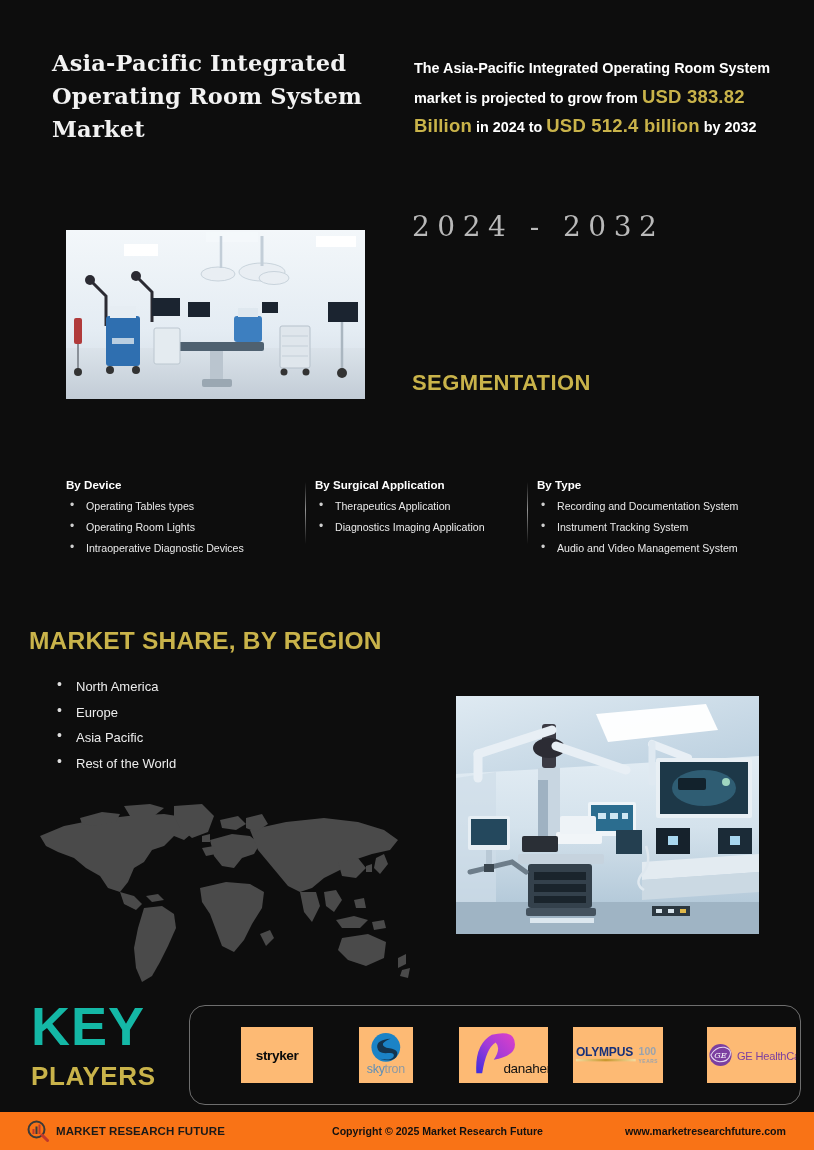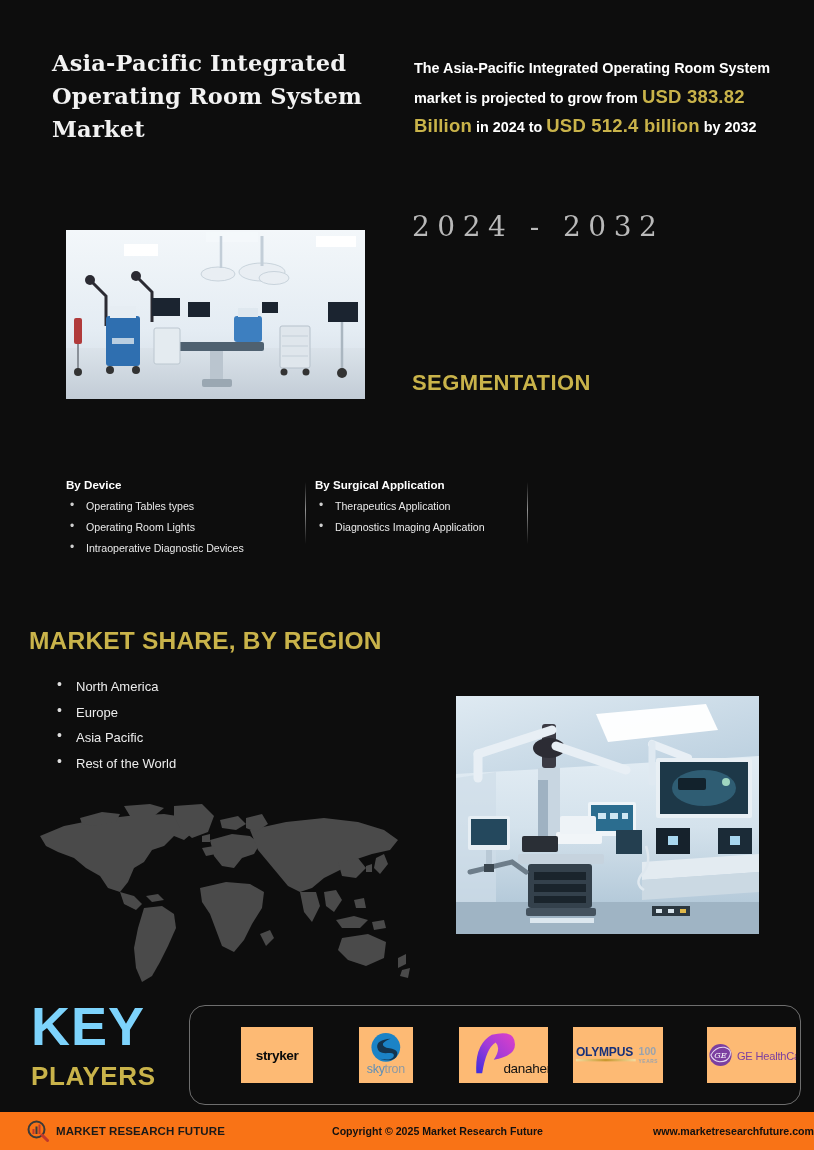--- a/index.html
+++ b/index.html
@@ -134,21 +134,21 @@
   .or-img2 {
     position: absolute; left: 456px; top: 696px;
     width: 303px; height: 238px;
     background: #b9cfdd; overflow: hidden;
   }
   .or-img2 svg { display: block; width: 100%; height: 100%; }
 
   
   .kp-key {
     position: absolute; left: 31px; top: 999px;
-    font-size: 54px; font-weight: bold; color: #7dd3fc;
+    font-size: 54px; font-weight: bold; color: #14b8a6;
     letter-spacing: 1px; line-height: 54px;
   }
   .kp-players {
     position: absolute; left: 31px; top: 1062px;
     font-size: 26px; font-weight: bold; color: #c9b34a;
     letter-spacing: .6px; line-height: 28px;
   }
   .kp-box {
     position: absolute; left: 189px; top: 1005px;
     width: 612px; height: 100px;
@@ -186,21 +186,21 @@
   }
   .footer-brand-text {
     font-size: 11.5px; font-weight: bold; color: #1a1a1a;
     letter-spacing: .1px;
   }
   .footer-copy {
     font-size: 10.6px; font-weight: bold; color: #111; flex: 0 0 auto; margin-left: 15px;
   }
   .footer-url {
     font-size: 10.6px; font-weight: bold; color: #111;
-    margin-left: auto; 
+    margin-left: auto; margin-right: 28px;
   }
 </style>
 </head>
 <body>
 
 <div id="poster">
 
   <div class="title">Asia-Pacific Integrated Operating Room System Market</div>
 
   <div class="blurb">
@@ -294,20 +294,26 @@
       <div class="seg-item">Operating Room Lights</div>
       <div class="seg-item">Intraoperative Diagnostic Devices</div>
       <span class="seg-divider"></span>
     </div>
     <div class="seg-col c2">
       <div class="seg-head">By Surgical Application</div>
       <div class="seg-item">Therapeutics Application</div>
       <div class="seg-item">Diagnostics Imaging Application</div>
       <span class="seg-divider"></span>
     </div>
+    <div class="seg-col c3">
+      <div class="seg-head">By Type</div>
+      <div class="seg-item">Recording and Documentation System</div>
+      <div class="seg-item">Instrument Tracking System</div>
+      <div class="seg-item">Audio and Video Management System</div>
+    </div>
   </div>
 
   <div class="msr-title">MARKET SHARE, BY REGION</div>
   <div class="region-list">
     <div class="region-item">North America</div>
     <div class="region-item">Europe</div>
     <div class="region-item">Asia Pacific</div>
     <div class="region-item">Rest of the World</div>
   </div>
 

